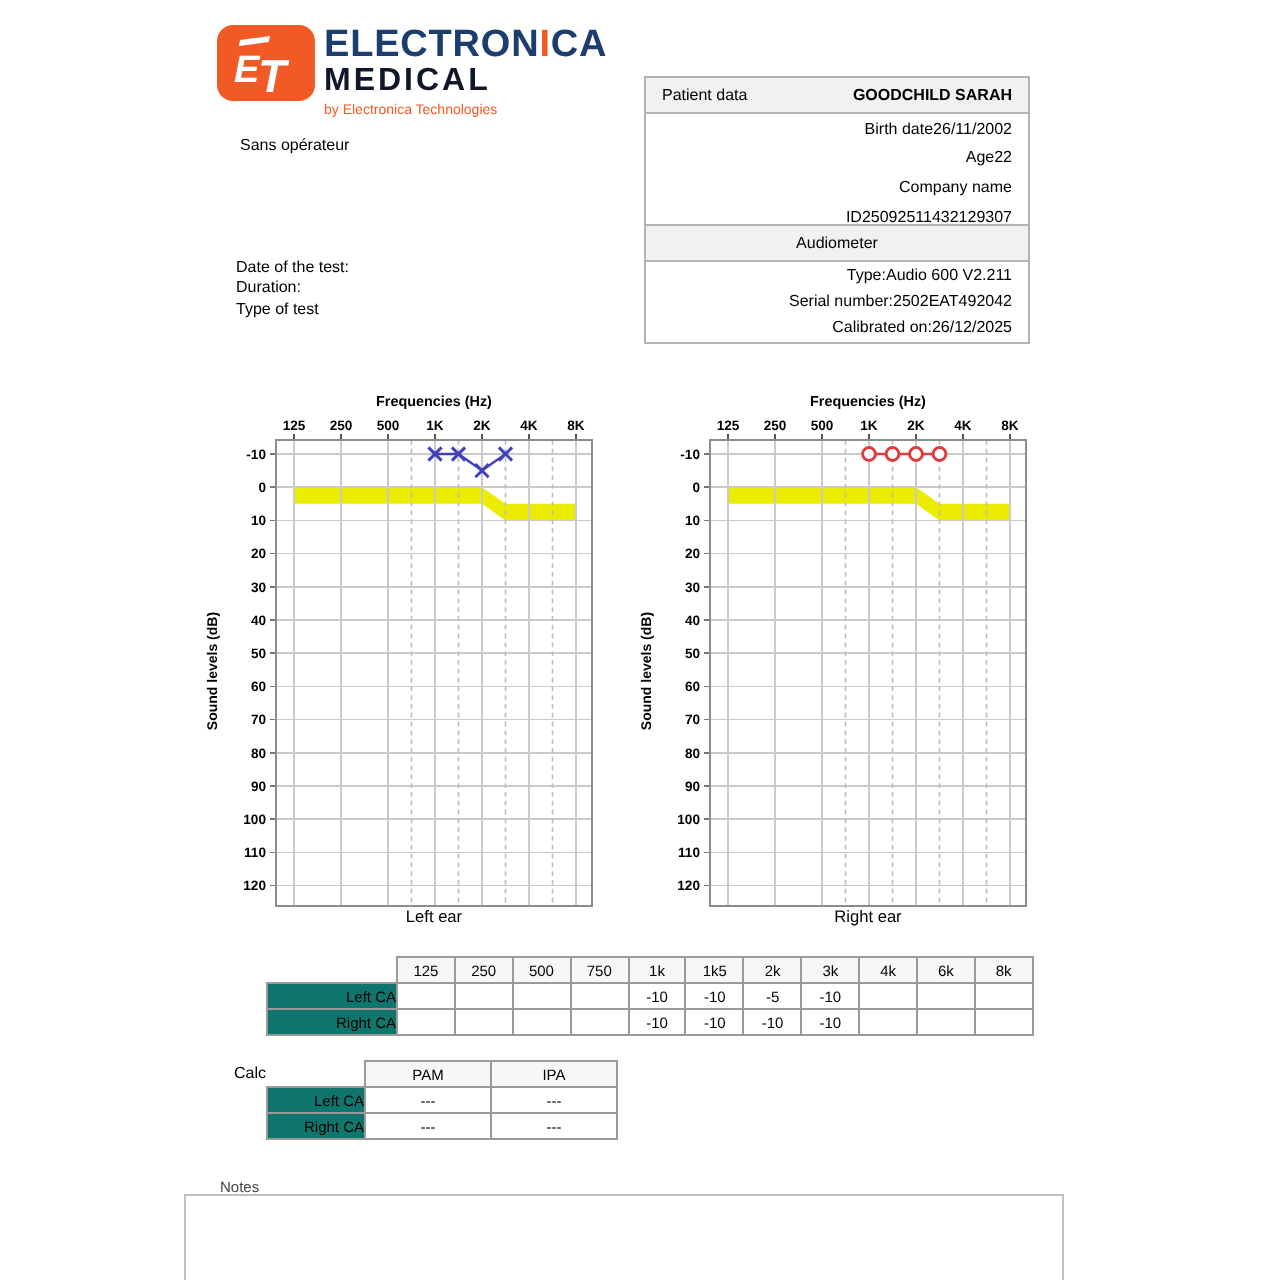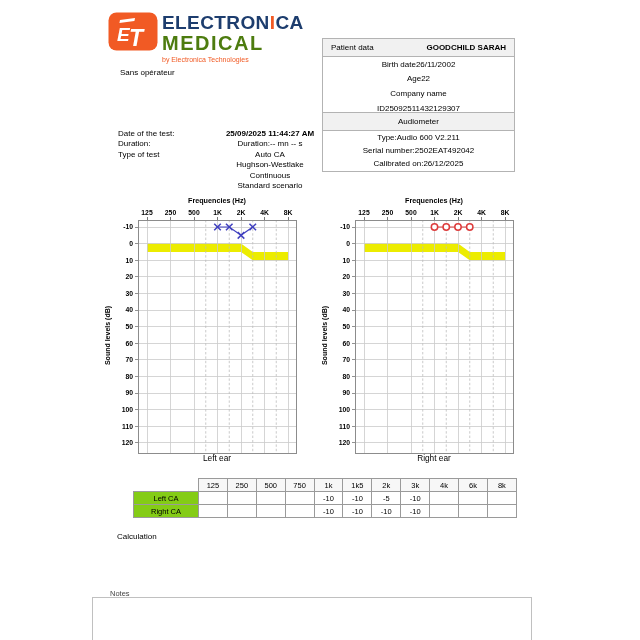--- a/index.html
+++ b/index.html
@@ -4,33 +4,33 @@
 <style>
   html,body{margin:0;padding:0;background:#ffffff;}
   .page{position:relative;width:640px;height:640px;background:#ffffff;overflow:hidden;
         font-family:"Liberation Sans", sans-serif;color:#000;}
 
   
   .logo-mark{position:absolute;left:108px;top:12px;}
   .logo-text{position:absolute;left:162px;top:13px;line-height:1;}
   .brand{font-size:19px;font-weight:bold;letter-spacing:.4px;color:#1d3d6e;}
   .brand .accent{color:#f15a24;}
-  .brand2{font-size:20px;font-weight:bold;letter-spacing:1.5px;color:#4d7c0f;margin-top:1px;}
+  .brand2{font-size:16px;font-weight:bold;letter-spacing:1.5px;color:#0f172a;margin-top:1px;}
   .tagline{font-size:7px;color:#f15a24;margin-top:3px;}
 
   
   .operator{position:absolute;left:120px;top:68px;font-size:8px;}
 
   
   .info-table{position:absolute;left:322px;width:193px;border:1px solid #b3b3b3;
               background:#fff;font-size:8px;box-sizing:border-box;}
   .it-header{background:#f1f1f1;border-bottom:1px solid #b3b3b3;padding:4px 8px;
              display:flex;justify-content:space-between;align-items:flex-start;}
   .it-header.center{justify-content:center;}
-  .it-row{display:flex;justify-content:center;align-items:center;padding:0 8px;}
+  .it-row{display:flex;justify-content:flex-end;align-items:center;padding:0 8px;}
   .patient-table{top:38px;}
   .patient-table .it-row{height:14.6px;}
   .audiometer-table{top:112px;}
   .audiometer-table .it-row{height:13.2px;}
   .bold{font-weight:bold;}
 
   
   .test-labels{position:absolute;left:118px;top:129px;font-size:8px;line-height:10.4px;}
   .test-values{position:absolute;left:200px;top:129px;width:140px;text-align:center;
                font-size:8px;line-height:10.4px;}
@@ -42,21 +42,21 @@
   .chart-footer{position:absolute;top:260px;left:38px;width:158px;text-align:center;font-size:8.3px;}
   .chart-ylabel{position:absolute;left:-68px;top:139px;width:150px;text-align:center;
                 transform:rotate(-90deg);font-size:7px;font-weight:bold;}
   .chart svg{position:absolute;left:0;top:0;font-family:"Liberation Sans", sans-serif;}
 
   
   .data-table{position:absolute;border-collapse:collapse;table-layout:fixed;font-size:7.5px;background:#fff;}
   .data-table th,.data-table td{border:1px solid #9a9a9a;text-align:center;height:12px;
                                 padding:0;font-weight:normal;overflow:hidden;}
   .data-table .corner{border:none;background:transparent;}
-  .data-table .rowlabel{background:#84cc16;}
+  .data-table .rowlabel{background:#0f766e;text-align:right;}
   .data-table thead th{background:#f7f7f7;}
   .results-table{left:133px;top:478px;width:383px;}
   .calc-table{left:133px;top:530px;width:175px;}
   .calc-label{position:absolute;left:117px;top:532px;font-size:8px;}
 
   
   .notes-label{position:absolute;left:110px;top:589px;font-size:7.5px;color:#444;}
   .notes-box{position:absolute;left:92px;top:597px;width:440px;height:46px;
              border:1px solid #c0c0c0;background:#fff;box-sizing:border-box;}
 </style>
@@ -99,28 +99,20 @@
     <div class="it-row">
       <span>ID</span>
       <span>25092511432129307</span>
     </div>
   </div>
 
   <div class="test-labels">
     <div>Date of the test:</div>
     <div>Duration:</div>
     <div>Type of test</div>
-  </div>
-  <div class="test-values">
-    <div class="bold">25/09/2025 11:44:27 AM</div>
-    <div>Duration:-- mn -- s</div>
-    <div>Auto CA</div>
-    <div>Hughson-Westlake</div>
-    <div>Continuous</div>
-    <div>Standard scenario</div>
   </div>
 
   <div class="info-table audiometer-table">
     <div class="it-header center">
       <span>Audiometer</span>
     </div>
     <div class="it-row">
       <span>Type:</span>
       <span>Audio 600 V2.211</span>
     </div>
@@ -367,17 +359,43 @@
           <td>-10</td>
           <td>-10</td>
           <td></td>
           <td></td>
           <td></td>
         </tr>
       </tbody>
     </table>
 
   <div class="calc-label">Calculation</div>
+  <table class="data-table calc-table" id="calc-table">
+      <colgroup>
+        <col style="width: 49px;">
+        <col style="width: 63px;">
+        <col style="width: 63px;">
+      </colgroup>
+      <thead>
+        <tr>
+          <th class="corner"></th>
+          <th>PAM</th>
+          <th>IPA</th>
+        </tr>
+      </thead>
+      <tbody>
+        <tr>
+          <td class="rowlabel">Left CA</td>
+          <td>---</td>
+          <td>---</td>
+        </tr>
+        <tr>
+          <td class="rowlabel">Right CA</td>
+          <td>---</td>
+          <td>---</td>
+        </tr>
+      </tbody>
+    </table>
 
   <div class="notes-label">Notes</div>
   <div class="notes-box"></div>
 
 </div>
 
 </body></html>

